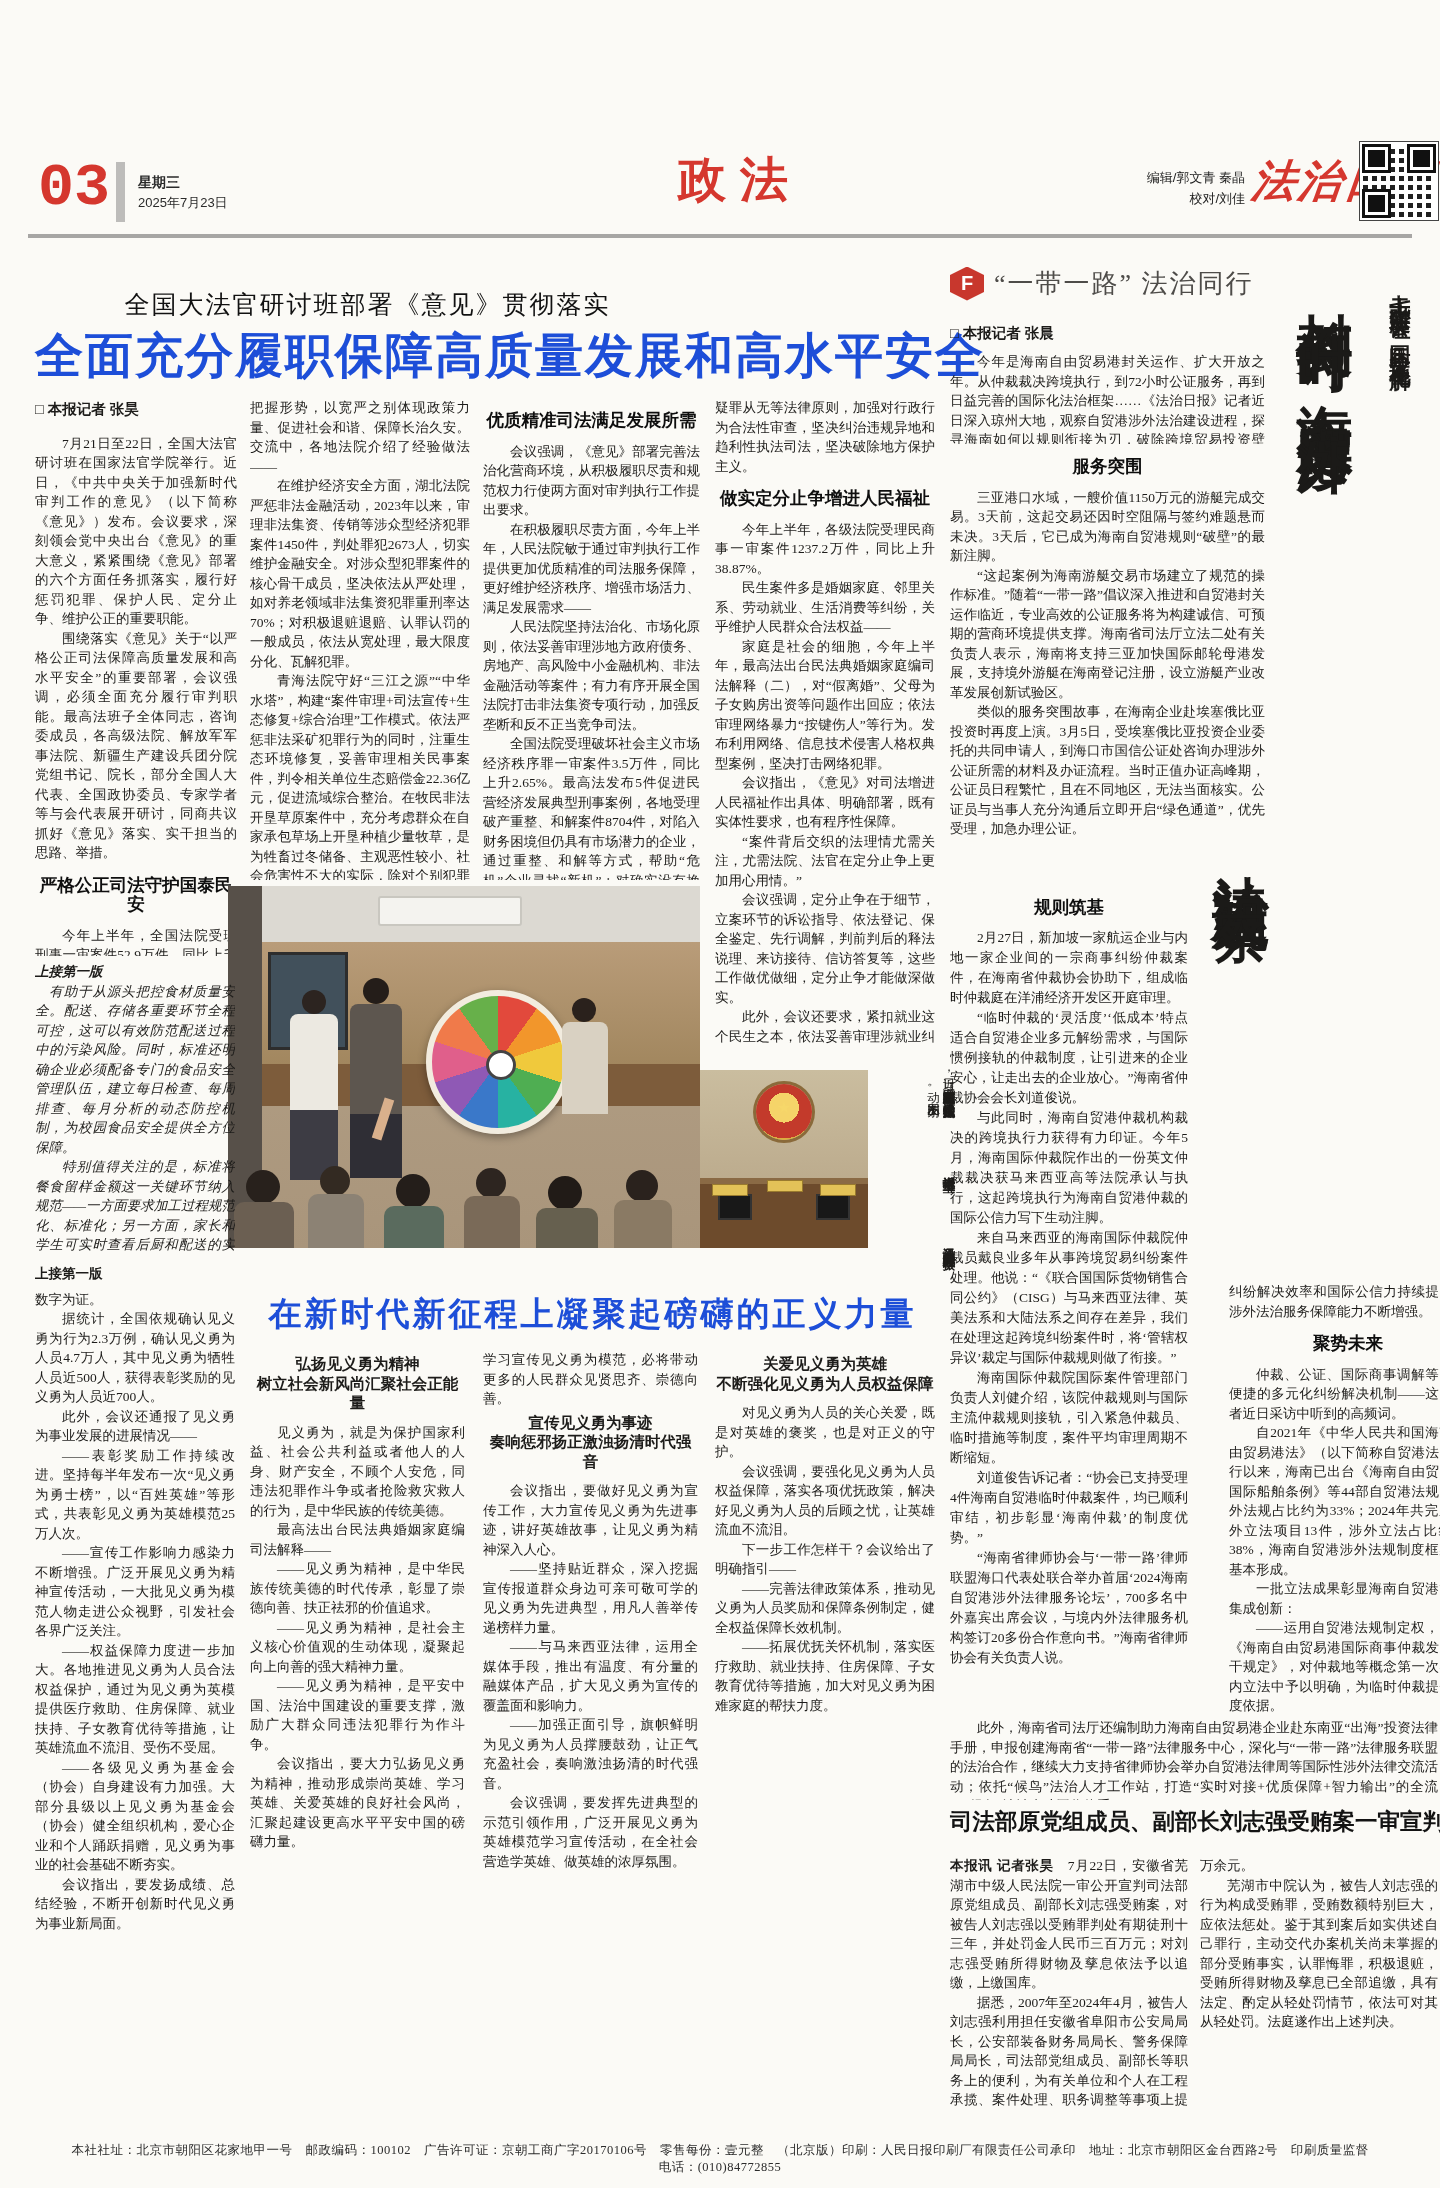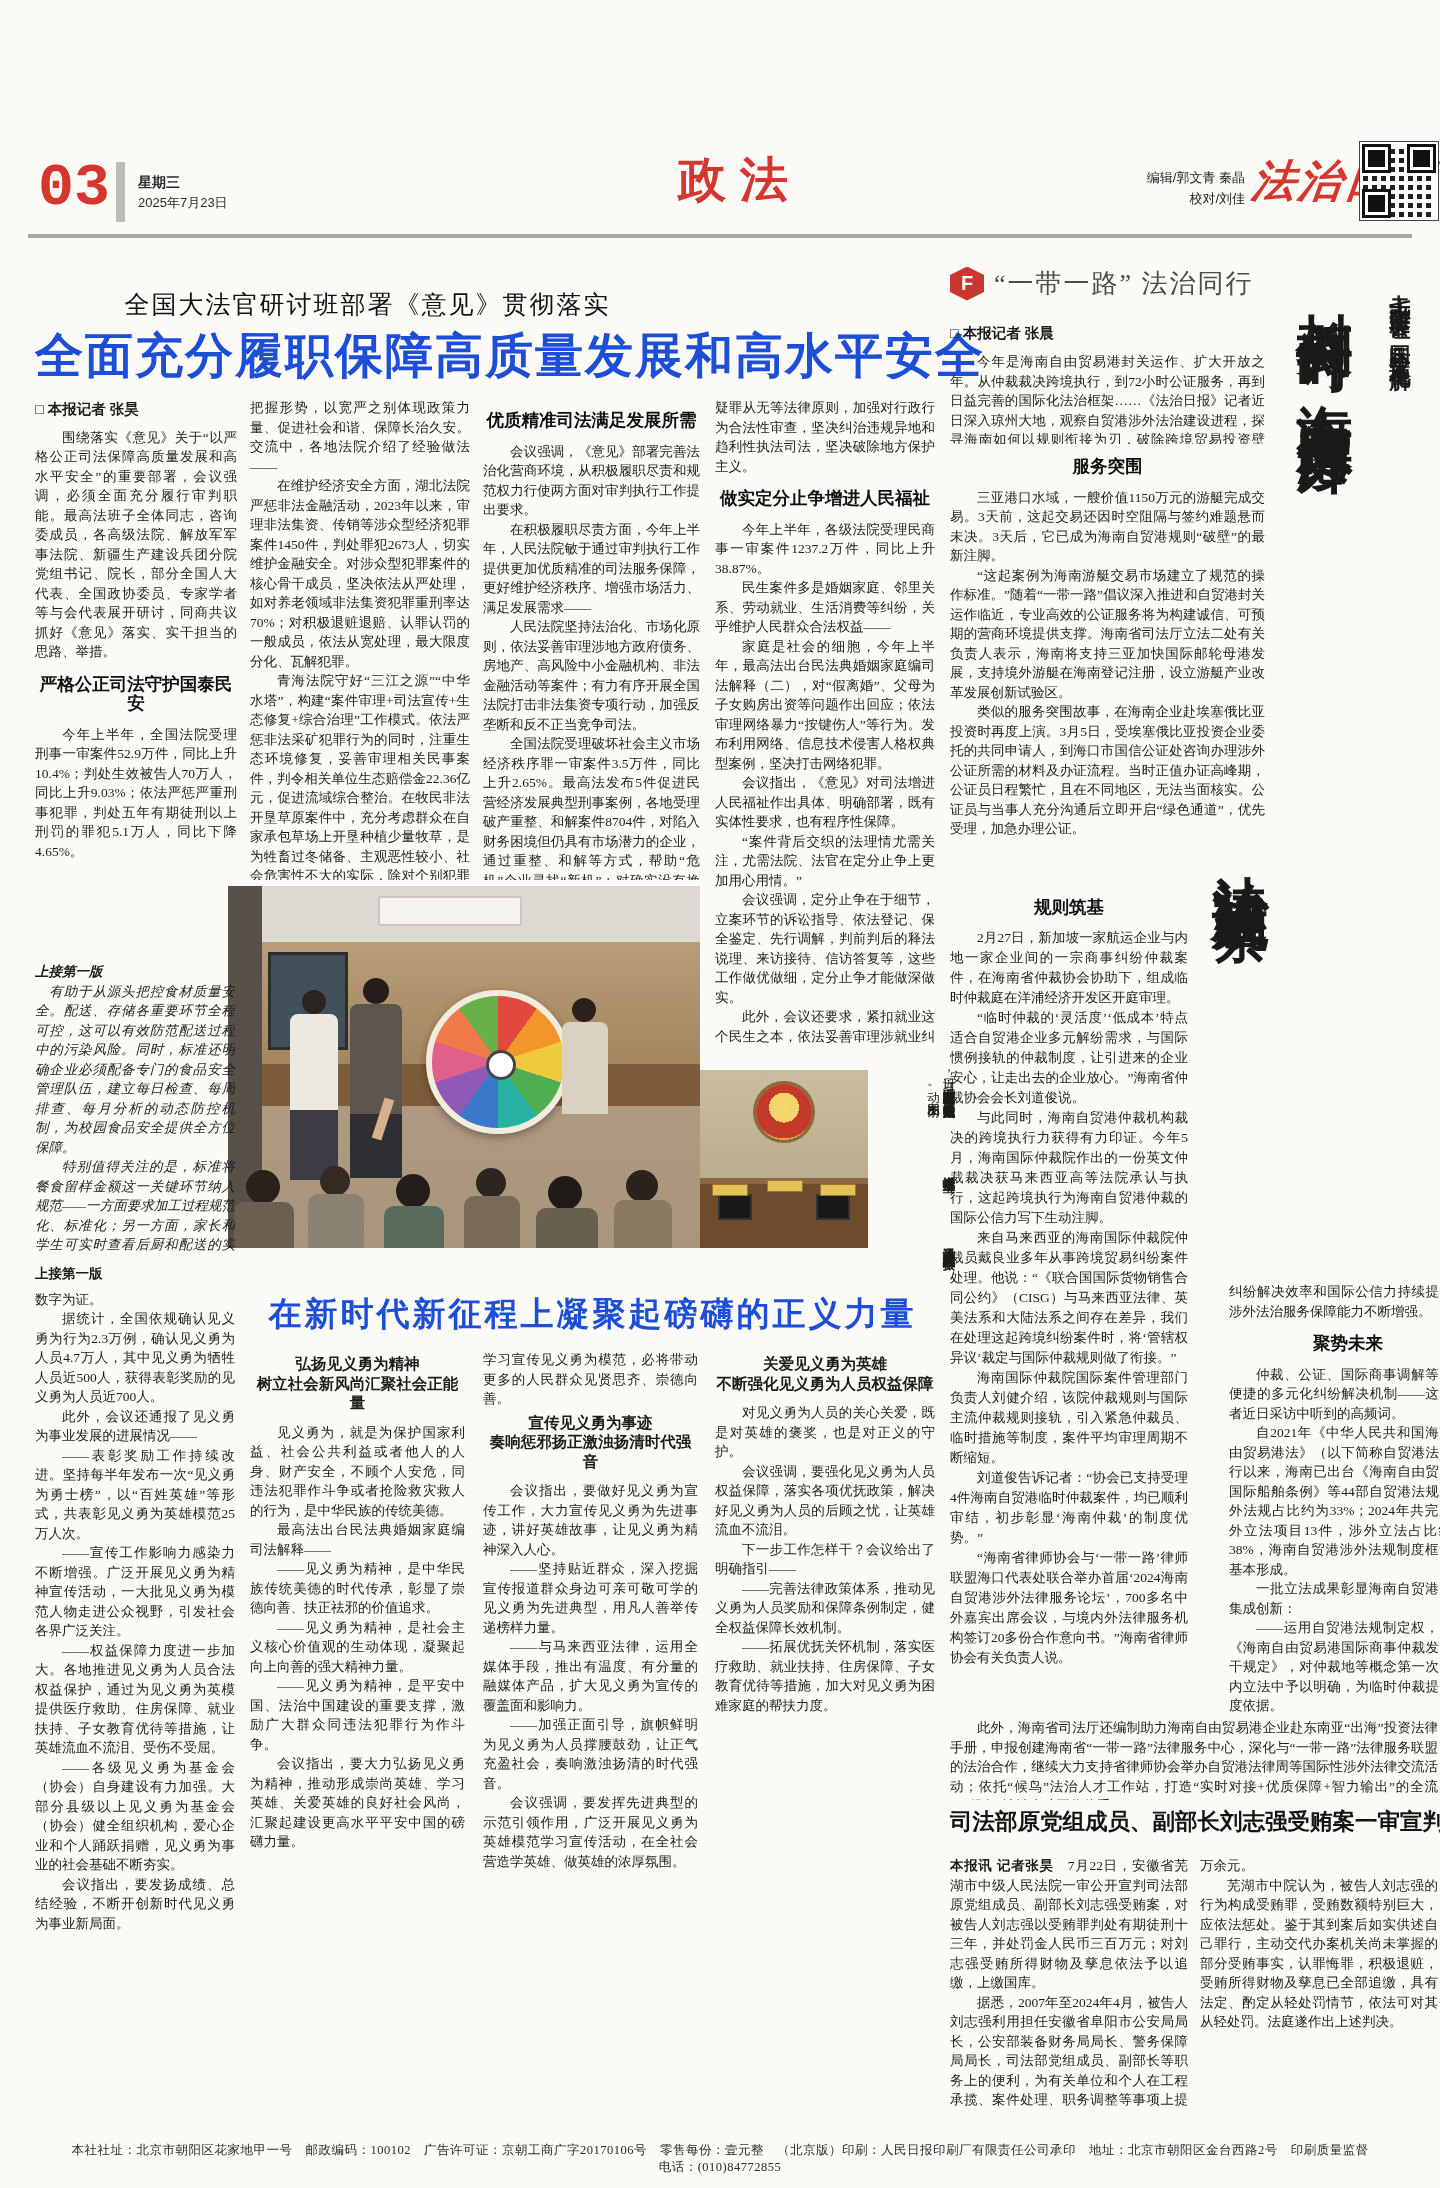--- a/index.html
+++ b/index.html
@@ -25,21 +25,21 @@
   .qr i{position:absolute;width:17px;height:17px;background:#111;border:3px solid #fff;box-shadow:0 0 0 3px #111;}
   .qr i.a{left:2px;top:2px}.qr i.b{right:2px;top:2px}.qr i.c{left:2px;bottom:2px}
   .hrule{height:4px;background:#a7a6a4;}
   
   .kicker{font-size:25px;letter-spacing:2px;text-align:center;font-weight:500;color:#111;}
   .bighead{font-family:"Liberation Sans","DejaVu Sans",sans-serif;font-weight:900;font-size:48px;color:#1d4ed8;
     text-align:center;letter-spacing:2px;white-space:nowrap;}
   .col{font-size:13.5px;line-height:19.5px;text-align:justify;overflow:hidden;}
   .col p{margin:0;text-indent:2em;}
   .col p.noind{text-indent:0;}
-  .col p.byl{font-family:"Liberation Sans",sans-serif;font-weight:bold;text-indent:0;font-size:14.5px;margin-bottom:8px;}
+  .col p.byl{font-family:"Liberation Sans",sans-serif;font-weight:bold;text-indent:0;font-size:14.5px;margin-bottom:14px;}
   .col p.sub{font-family:"Liberation Sans",sans-serif;font-weight:bold;font-size:17.5px;text-indent:0;text-align:center;margin:13px 0 11px;color:#0e0e0e;}
   .col p.sub2t{font-family:"Liberation Sans",sans-serif;font-weight:bold;font-size:15.5px;text-indent:0;text-align:center;margin:4px 0 0;}
   .col p.sub2b{font-family:"Liberation Sans",sans-serif;font-weight:bold;font-size:15.5px;text-indent:0;text-align:center;margin:0 0 10px;}
   .col b{font-family:"Liberation Sans",sans-serif;}
   
   .contlabel{font-family:"Liberation Sans",sans-serif;font-weight:bold;}
   .kai p{font-style:italic;}
   
   .photo{overflow:hidden;}
   .pm{background:linear-gradient(#b5a288,#a9957b);}
@@ -101,20 +101,21 @@
     <i class="b"></i>
     <i class="c"></i>
   </div>
 <div class="abs hrule" style="left:28px;top:234px;width:1384px;"></div>
 
 <div class="abs kicker" style="left:35px;top:288px;width:665px;">全国大法官研讨班部署《意见》贯彻落实</div>
 <div class="abs bighead" style="left:35px;top:324px;width:950px;">全面充分履职保障高质量发展和高水平安全</div>
 
 <div class="abs col" style="left:35px;top:400px;width:202px;height:556px;">
     <p class="byl">□ 本报记者 张昊</p>
+    <p>7月21日至22日，全国大法官研讨班在国家法官学院举行。近日，《中共中央关于加强新时代审判工作的意见》（以下简称《意见》）发布。会议要求，深刻领会党中央出台《意见》的重大意义，紧紧围绕《意见》部署的六个方面任务抓落实，履行好惩罚犯罪、保护人民、定分止争、维护公正的重要职能。</p>
     <p>围绕落实《意见》关于“以严格公正司法保障高质量发展和高水平安全”的重要部署，会议强调，必须全面充分履行审判职能。最高法班子全体同志，咨询委成员，各高级法院、解放军军事法院、新疆生产建设兵团分院党组书记、院长，部分全国人大代表、全国政协委员、专家学者等与会代表展开研讨，同商共议抓好《意见》落实、实干担当的思路、举措。</p>
     <p class="sub">严格公正司法守护国泰民安</p>
     <p>今年上半年，全国法院受理刑事一审案件52.9万件，同比上升10.4%；判处生效被告人70万人，同比上升9.03%；依法严惩严重刑事犯罪，判处五年有期徒刑以上刑罚的罪犯5.1万人，同比下降4.65%。</p>
   </div>
 <div class="abs col" style="left:250px;top:398px;width:220px;height:482px;">
     <p class="noind">把握形势，以宽严之别体现政策力量、促进社会和谐、保障长治久安。交流中，各地法院介绍了经验做法——</p>
     <p>在维护经济安全方面，湖北法院严惩非法金融活动，2023年以来，审理非法集资、传销等涉众型经济犯罪案件1450件，判处罪犯2673人，切实维护金融安全。对涉众型犯罪案件的核心骨干成员，坚决依法从严处理，如对养老领域非法集资犯罪重刑率达70%；对积极退赃退赔、认罪认罚的一般成员，依法从宽处理，最大限度分化、瓦解犯罪。</p>
     <p>青海法院守好“三江之源”“中华水塔”，构建“案件审理+司法宣传+生态修复+综合治理”工作模式。依法严惩非法采矿犯罪行为的同时，注重生态环境修复，妥善审理相关民事案件，判令相关单位生态赔偿金22.36亿元，促进流域综合整治。在牧民非法开垦草原案件中，充分考虑群众在自家承包草场上开垦种植少量牧草，是为牲畜过冬储备、主观恶性较小、社会危害性不大的实际，除对个别犯罪情节严重的被告人判处有期徒刑外，对大部分被告人依法单处罚金或适用缓刑，既有力震慑犯罪，又引导群众主动自觉保护生态。</p>
   </div>
 <div class="abs col" style="left:483px;top:398px;width:217px;height:482px;">

